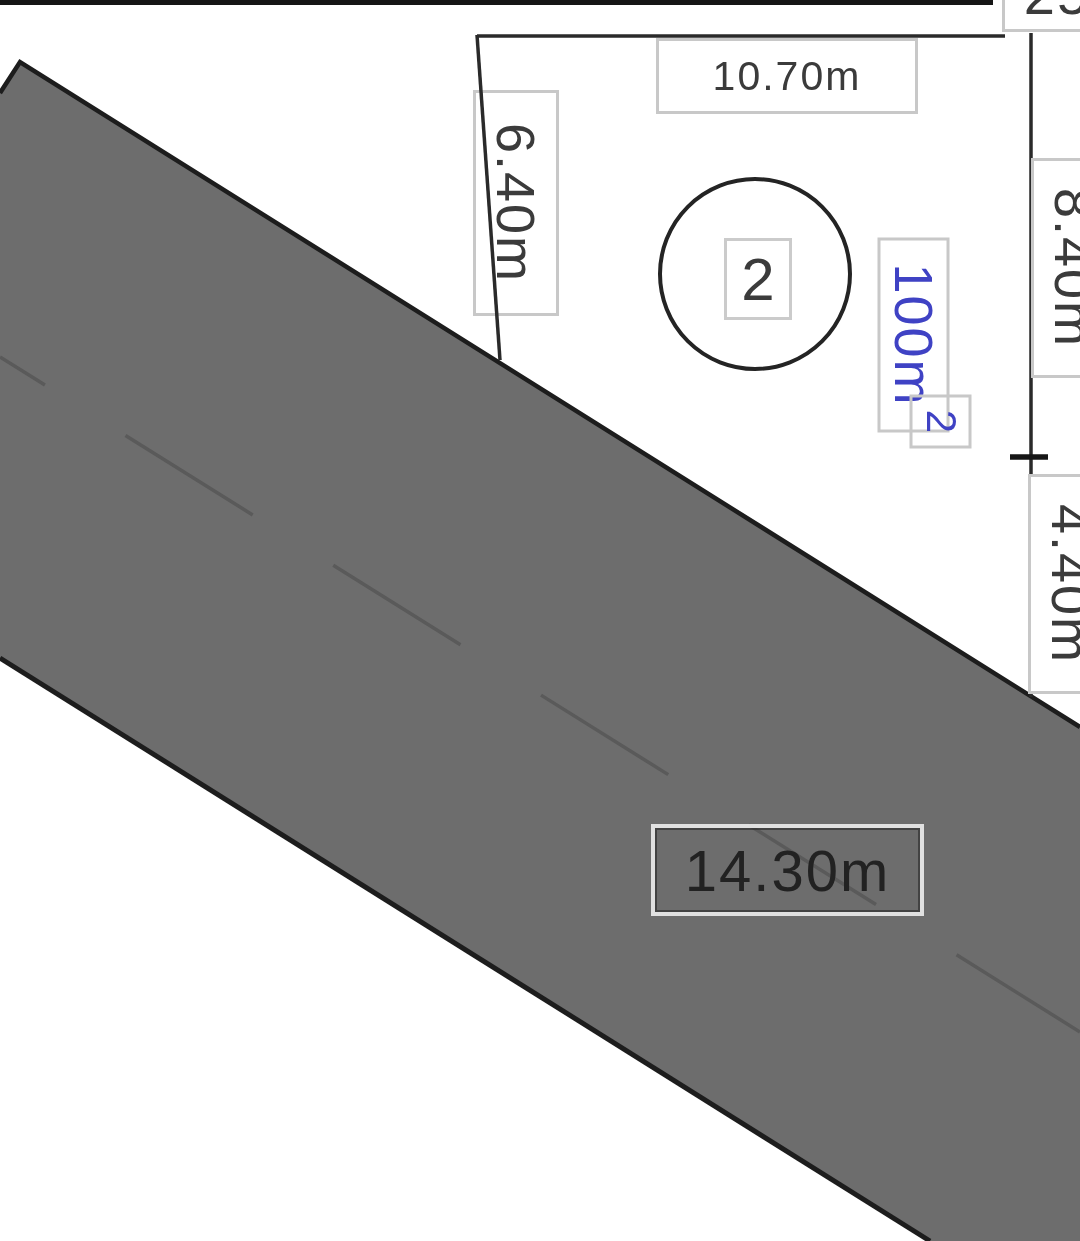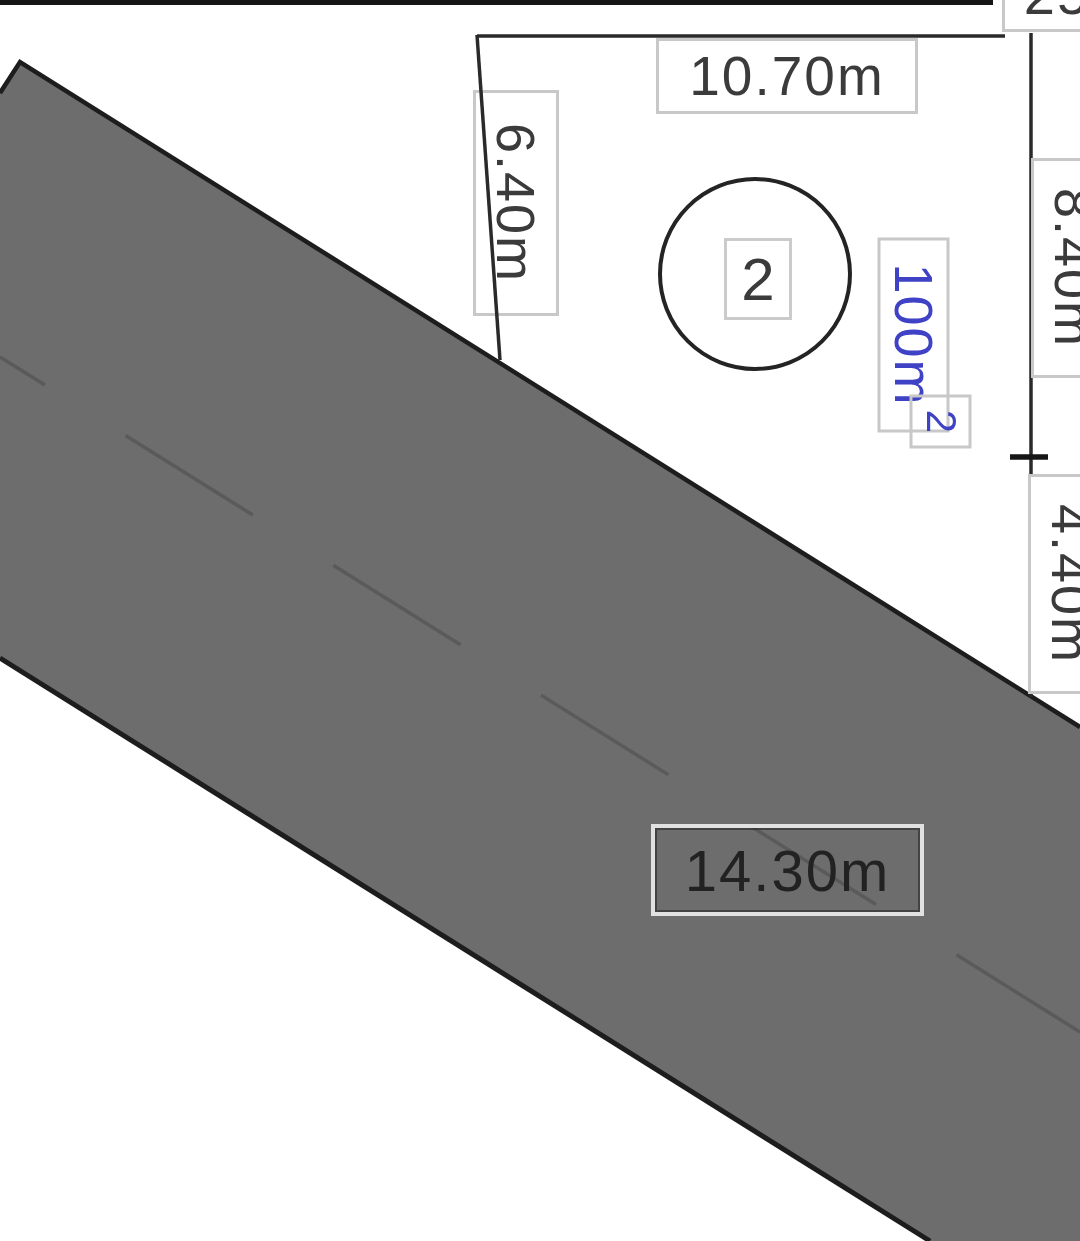--- a/index.html
+++ b/index.html
@@ -14,21 +14,21 @@
   #canvas svg{position:absolute;left:0;top:0;}
   .layer{position:absolute;left:0;top:0;width:100%;height:100%;pointer-events:none;}
 
   
   .dimlabel{
     position:absolute;
     background:#ffffff;
     border:3px solid #c8c8c8;
     display:flex;align-items:center;justify-content:center;
     color:#3b3b3b;
-    font-size:55px;
+    font-size:41px;
     letter-spacing:2px;
     box-sizing:border-box;
     white-space:nowrap;
   }
   .rot90{transform:rotate(90deg);}
 
   
   .partial-top{font-size:56px;}
 
   

